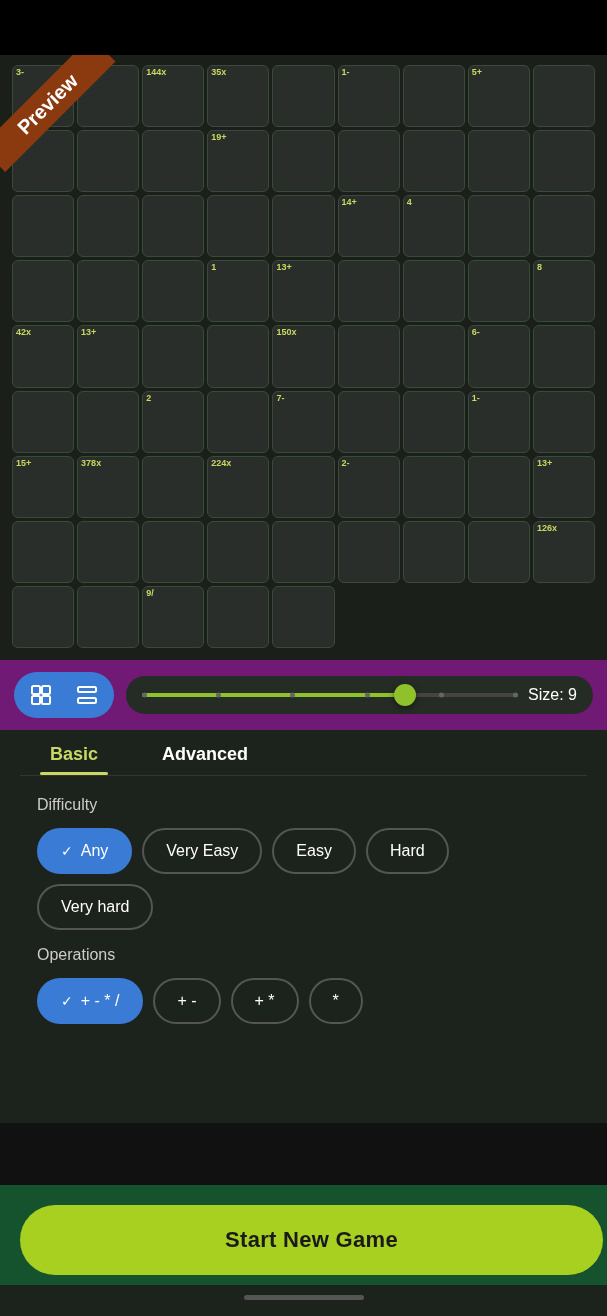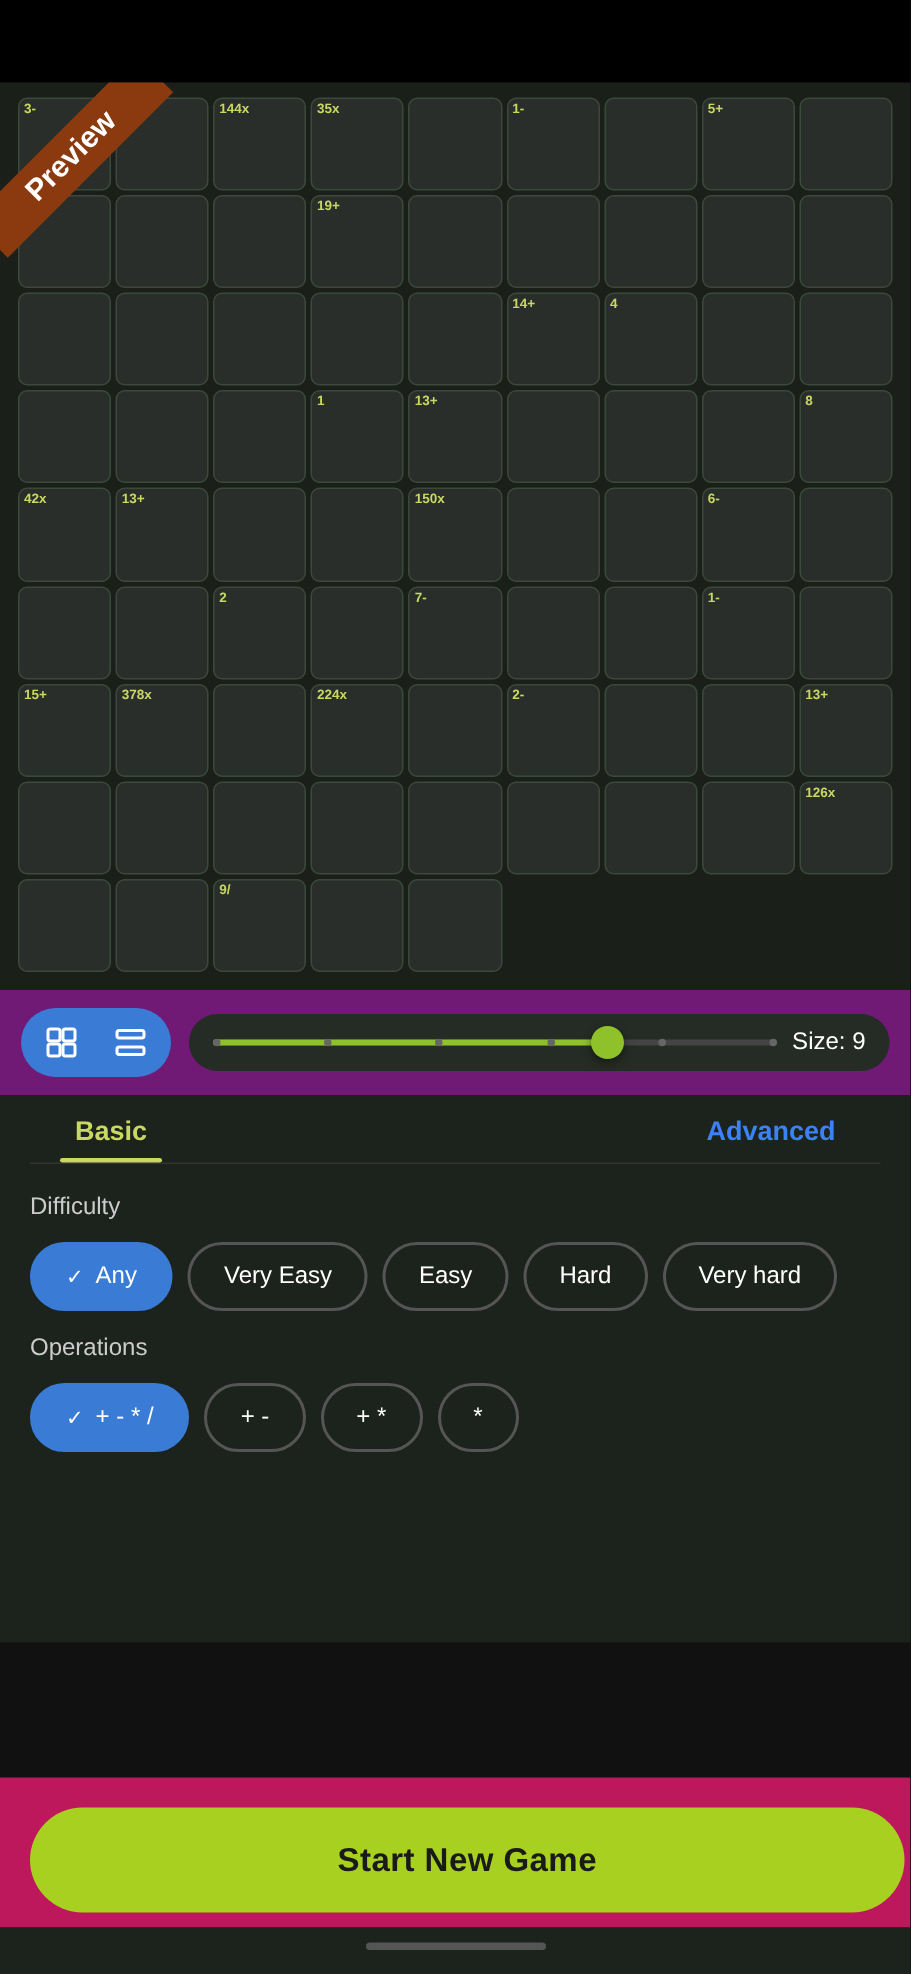--- a/index.html
+++ b/index.html
@@ -184,29 +184,28 @@
 
     
     .tabs-section {
       width: 100%;
       background: #1c231c;
       padding: 0 20px;
     }
     .tabs-row {
       display: flex;
       gap: 4px;
-      justify-content: space-between;
     }
     .tab-item {
       padding: 14px 30px 10px 30px;
       font-size: 18px;
       font-weight: 600;
       cursor: pointer;
       position: relative;
-      color: #3b82f6;
+      color: #ffffff;
     }
     .tab-item.active {
       color: #c8d862;
     }
     .tab-item.active::after {
       content: '';
       position: absolute;
       bottom: 0;
       left: 20px;
       right: 20px;
@@ -217,21 +216,21 @@
     .tab-divider {
       width: 100%;
       height: 1px;
       background: #333;
     }
 
     
     .content-section {
       width: 100%;
       background: #1c231c;
-      padding: 20px 20px;
+      padding: 20px 37px;
       flex: 1;
     }
 
     .section-label {
       font-size: 16px;
       color: #ccc;
       margin-bottom: 14px;
     }
 
     .options-row {
@@ -264,21 +263,21 @@
     }
 
     .spacer {
       flex: 1;
       min-height: 60px;
     }
 
     
     .bottom-area {
       width: 100%;
-      background: #be185d;
+      background: #14532d;
       padding: 20px 4px 10px 20px;
     }
 
     .start-button {
       width: 100%;
       padding: 22px;
       border-radius: 50px;
       border: none;
       background: #a8d020;
       color: #1a1a1a;

